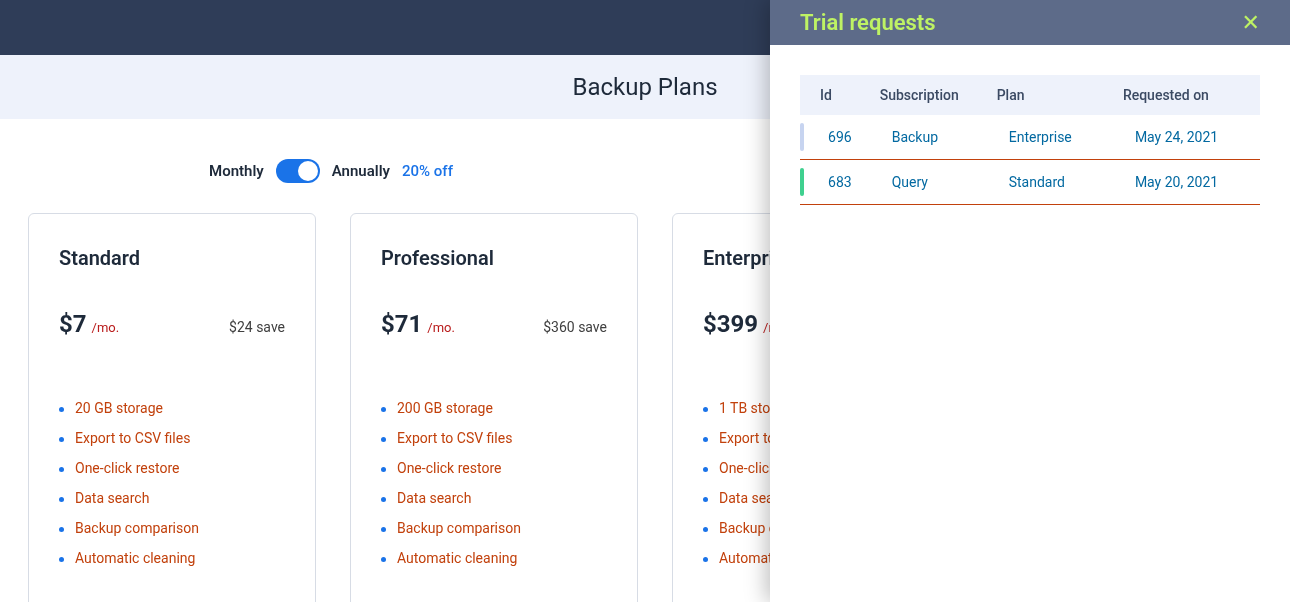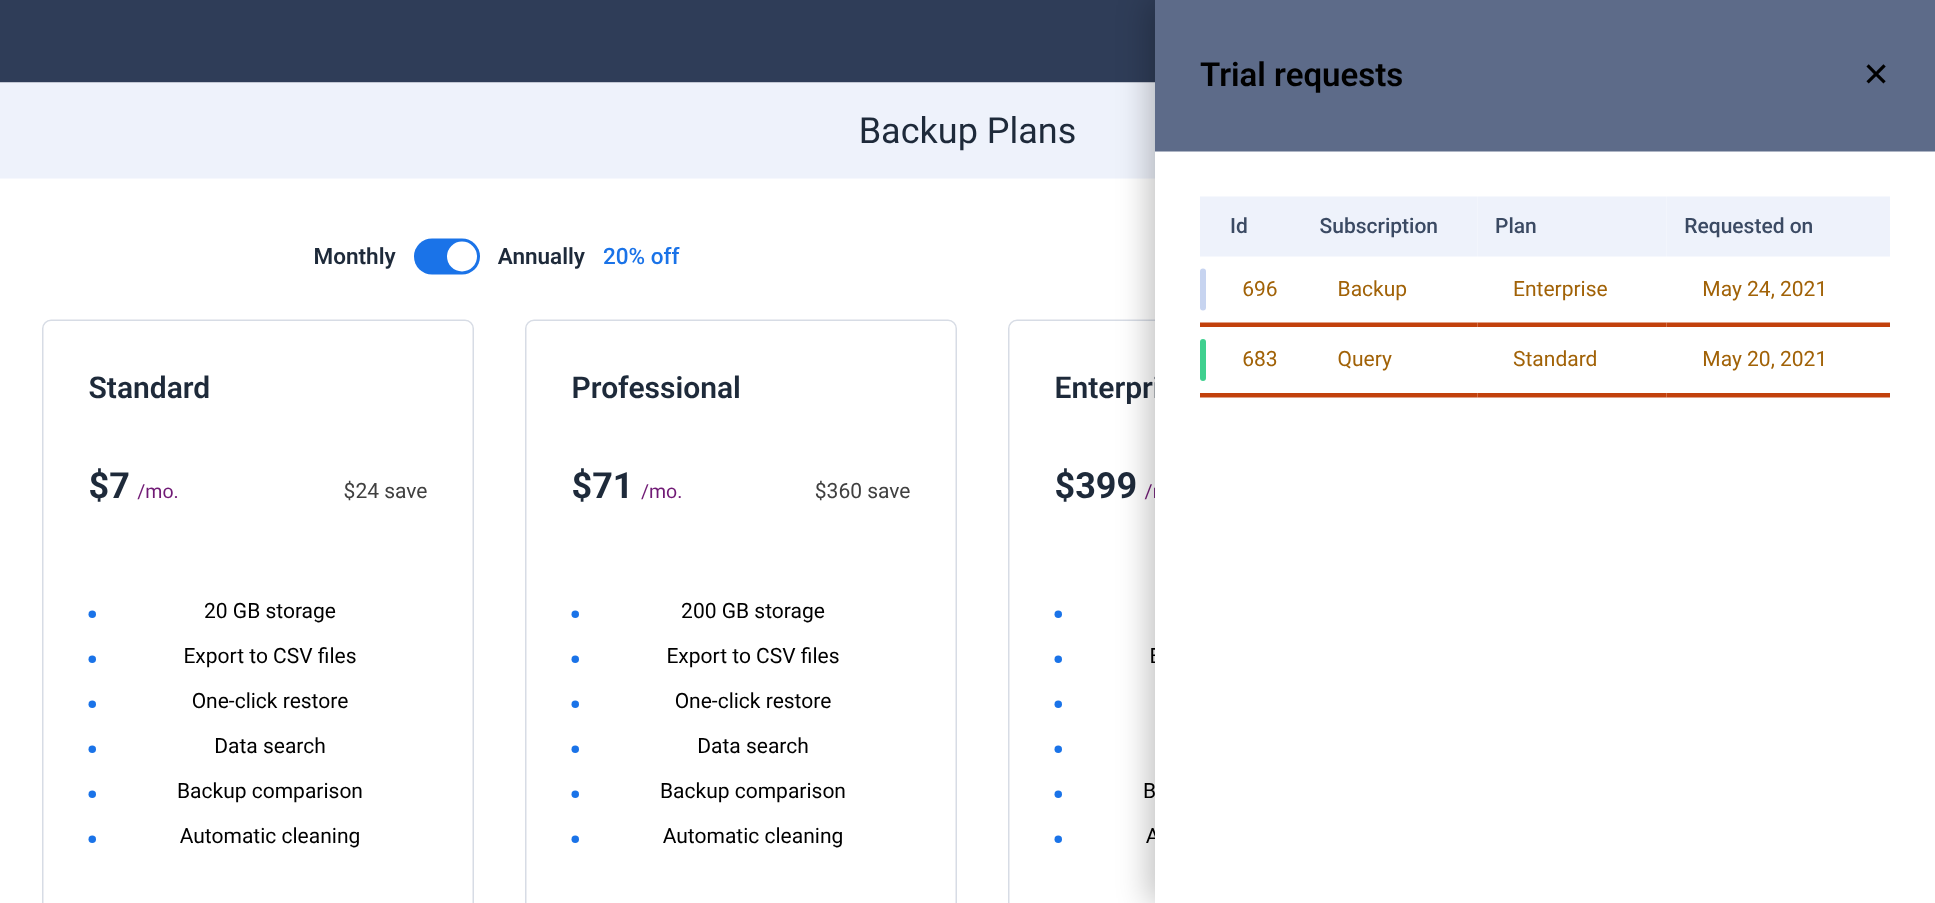--- a/index.html
+++ b/index.html
@@ -87,37 +87,36 @@
       margin-bottom: 55px;
     }
     .price-left { display: flex; align-items: baseline; gap: 5px; }
     .price {
       font-size: 24px;
       font-weight: 700;
       color: #1e2a3a;
     }
     .per {
       font-size: 13px;
-      color: #701a75;
+      color: #b91c1c;
     }
     .save {
       font-size: 14px;
       color: #404040;
     }
     .features {
       list-style: none;
       padding: 0;
     }
     .features li {
       font-size: 14px;
-      color: #000000;
+      color: #c2410c;
       padding: 7px 0;
       position: relative;
       padding-left: 16px;
-      text-align: center;
     }
     .features li::before {
       content: '';
       position: absolute;
       left: 0;
       top: 14px;
       width: 5px;
       height: 5px;
       background: #1a73e8;
       border-radius: 50%;
@@ -129,22 +128,22 @@
       right: 0;
       bottom: 0;
       width: 520px;
       background: #fff;
       box-shadow: -4px 0 20px rgba(0,0,0,0.25);
       display: flex;
       flex-direction: column;
     }
     .panel-header {
       background: #5d6b89;
-      color: #000000;
-      padding: 38px 30px;
+      color: #bef264;
+      padding: 10px 30px;
       display: flex;
       align-items: center;
       justify-content: space-between;
     }
     .panel-title {
       font-size: 22px;
       font-weight: 600;
     }
     .close-icon {
       font-size: 22px;
@@ -164,23 +163,23 @@
     .trial-table th {
       text-align: left;
       font-weight: 500;
       font-size: 14px;
       color: #3b4a63;
       padding: 12px 12px;
     }
     .trial-table th:first-child { text-align: left; padding-left: 20px; padding-right: 16px;}
     .trial-table td {
       font-size: 14px;
-      color: #a16207;
+      color: #0369a1;
       padding: 14px 24px;
-      border-bottom: 3px solid #c2410c;
+      border-bottom: 1px solid #c2410c;
     }
     .trial-table td:first-child { text-align: right; padding-left: 20px; padding-right: 16px;}
     .trial-row td:first-child { position: relative; }
     .row-bar {
       position:absolute;
       left:0; top:8px; bottom:8px;
       width:4px;
       border-radius: 2px;
     }
     .bar-blue { background:#c7d4f0; }

